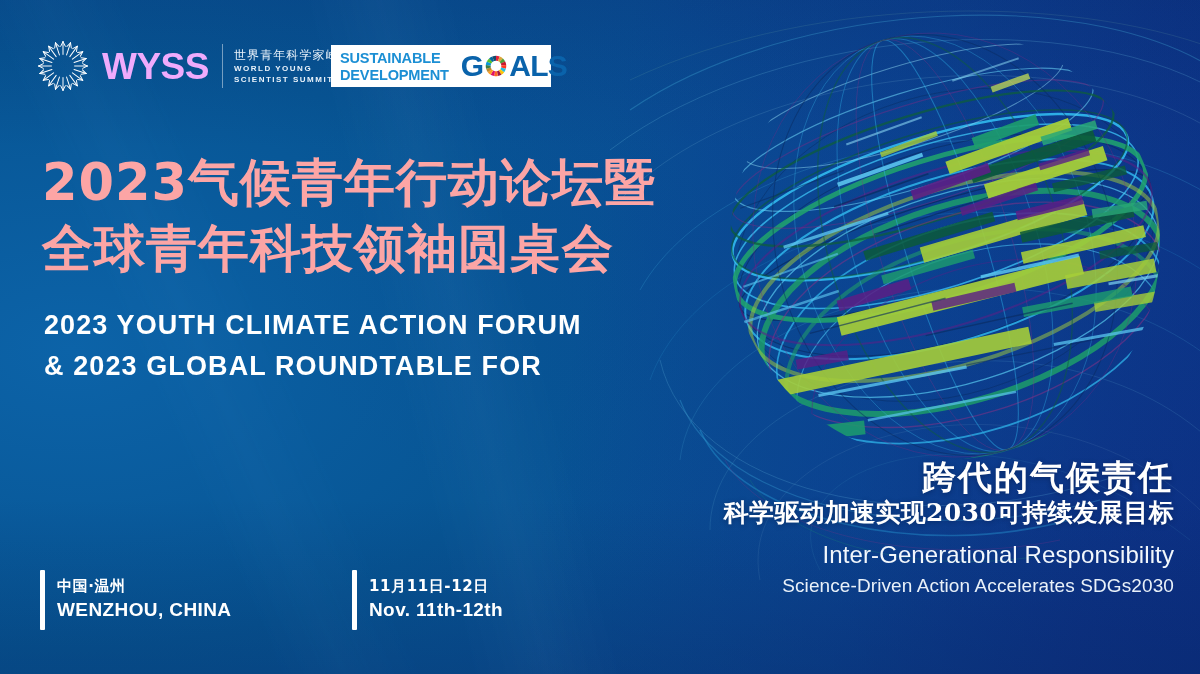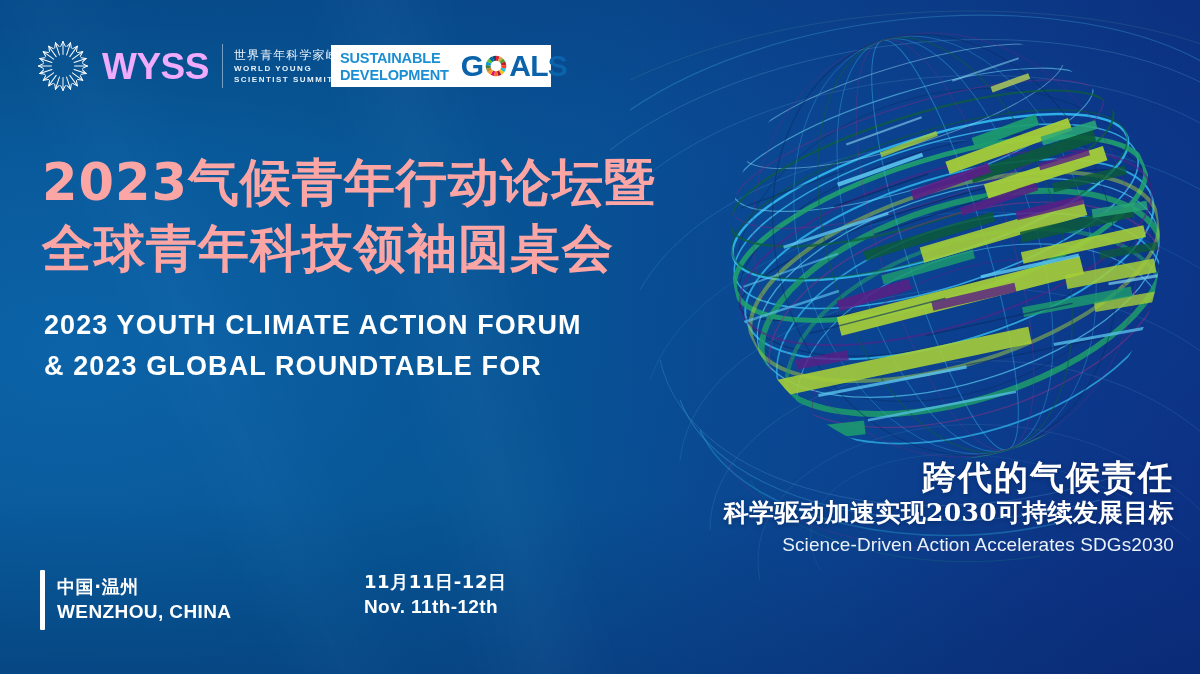--- a/index.html
+++ b/index.html
@@ -218,36 +218,36 @@
     width: 5px;
     background: #ffffff;
     margin-right: 12px;
     border-radius: 1px;
   }
   .info-text { display: flex; flex-direction: column; justify-content: center; }
   .info-cn {
     color: #ffffff;
     font-family: "DejaVu Sans", "Liberation Sans", sans-serif;
     font-weight: 700;
-    font-size: 18px;
+    font-size: 15px;
     line-height: 1.28;
     letter-spacing: 0.6px;
     white-space: nowrap;
   }
   .info-en {
     color: #ffffff;
     font-weight: 700;
     font-size: 19px;
     line-height: 1.28;
     letter-spacing: 0.4px;
     white-space: nowrap;
     margin-top: 2px;
   }
   .loc { left: 40px; top: 16px; height: 60px; }
-  .dat { left: 364px; top: 16px; height: 60px; flex-direction: column; }
+  .dat { left: 352px; top: 16px; height: 60px; }
 </style>
 </head>
 <body>
 
 <div class="banner">
 
   <div class="bg-base"></div>
   <div class="bg-right"></div>
   <div class="bg-vignette"></div>
   <div class="bg-sheen"></div>
@@ -545,20 +545,21 @@
   </div>
 
   <div class="title-en">
     <div>2023 YOUTH CLIMATE ACTION FORUM</div>
     <div>&amp; 2023 GLOBAL ROUNDTABLE FOR</div>
   </div>
 
   <div class="theme">
     <div class="theme-cn1">跨代的气候责任</div>
     <div class="theme-cn2">科学驱动加速实现2030可持续发展目标</div>
+    <div class="theme-en1">Inter-Generational Responsibility</div>
     <div class="theme-en2">Science-Driven Action Accelerates SDGs2030</div>
   </div>
 
   <div class="footer">
     <div class="info-block loc">
       <div class="info-bar"></div>
       <div class="info-text">
         <div class="info-cn">中国·温州</div>
         <div class="info-en">WENZHOU, CHINA</div>
       </div>

